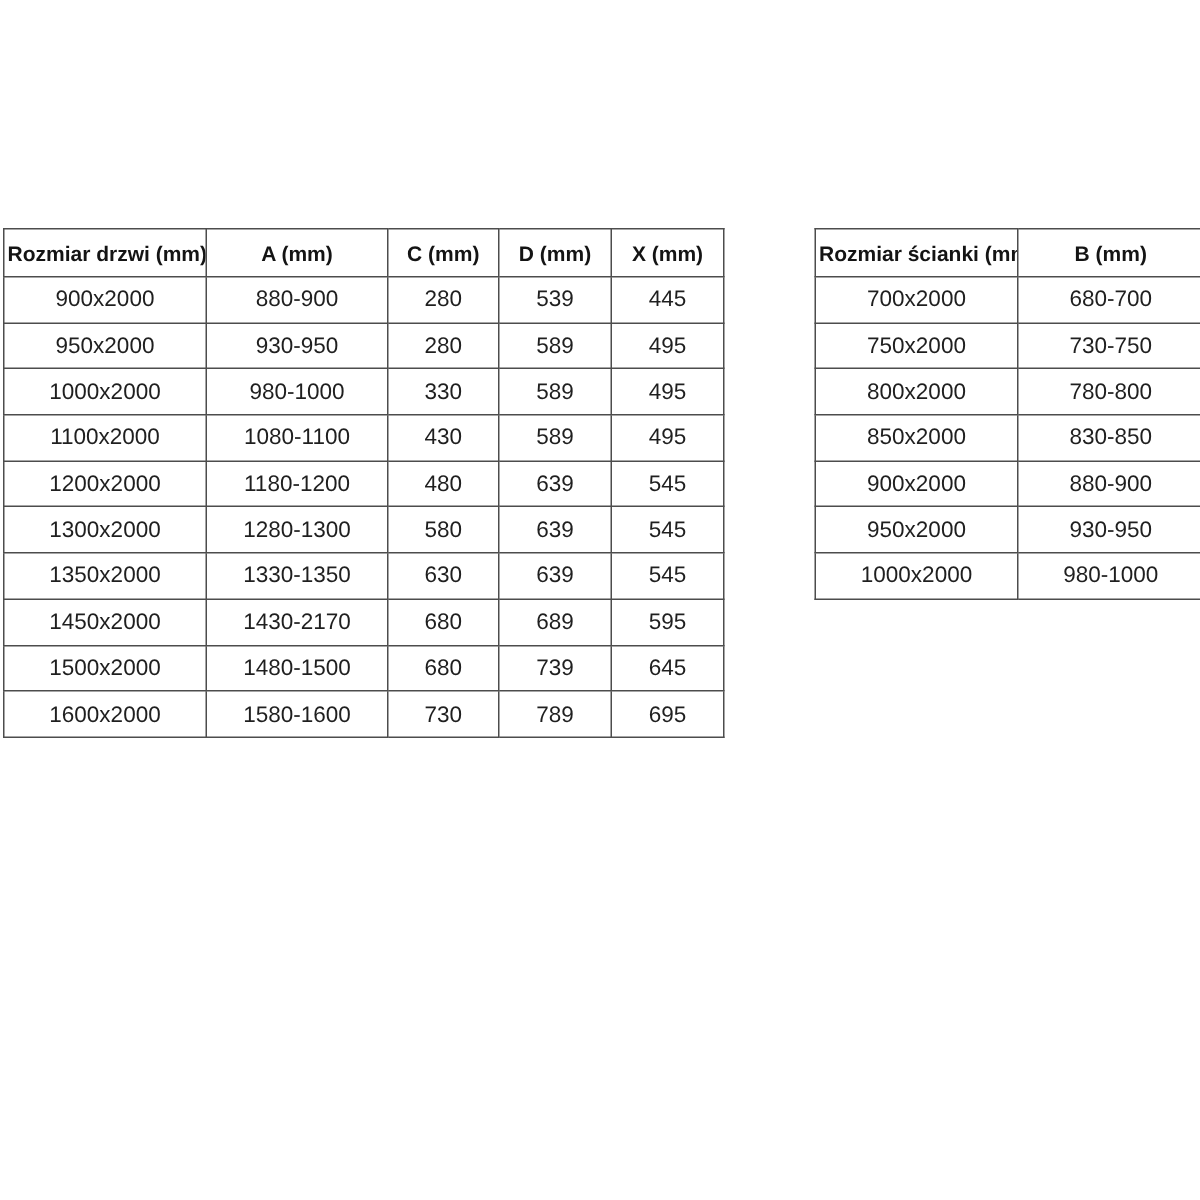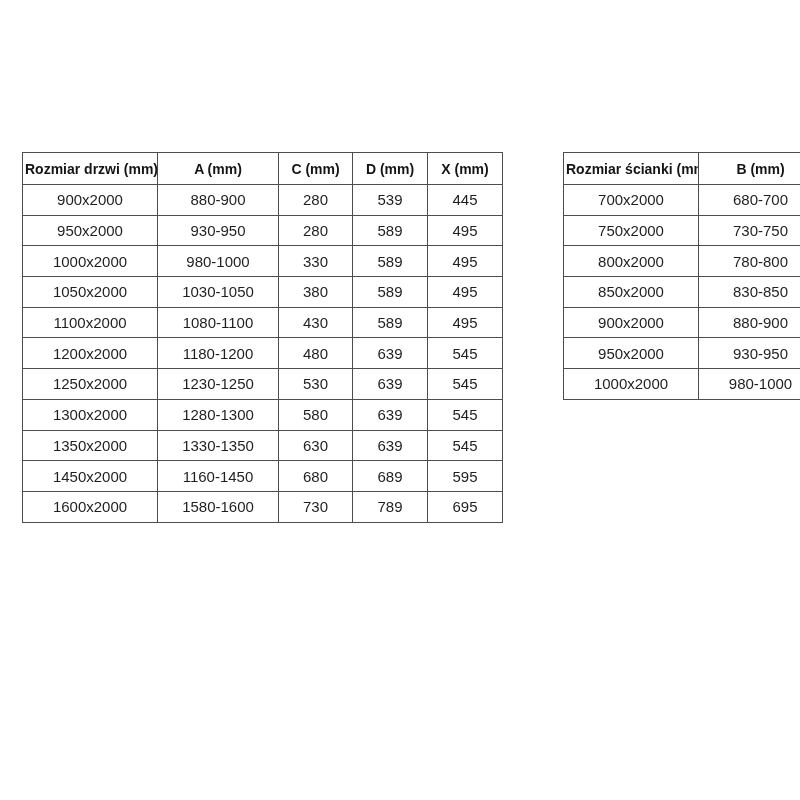--- a/index.html
+++ b/index.html
@@ -14,21 +14,20 @@
     background: #ffffff;
     overflow: hidden;
     font-family: "Liberation Sans", sans-serif;
     color: #1f1f1f;
   }
   table.spec {
     position: absolute;
     border-collapse: collapse;
     table-layout: fixed;
     background: #ffffff;
-    margin-left: 20px;
   }
   table.spec th, table.spec td {
     border: 1px solid #4d4d4d;
     text-align: center;
     vertical-align: middle;
     padding: 0 2px;
     white-space: nowrap;
     overflow: hidden;
   }
   table.spec th {
@@ -99,67 +98,60 @@
           <td>495</td>
         </tr>
         <tr>
           <td>1000x2000</td>
           <td>980-1000</td>
           <td>330</td>
           <td>589</td>
           <td>495</td>
         </tr>
         <tr>
-          <td>1050x2000</td>
-          <td>1030-1050</td>
-          <td>380</td>
-          <td>589</td>
-          <td>495</td>
-        </tr>
-        <tr>
           <td>1100x2000</td>
           <td>1080-1100</td>
           <td>430</td>
           <td>589</td>
           <td>495</td>
         </tr>
         <tr>
           <td>1200x2000</td>
           <td>1180-1200</td>
           <td>480</td>
           <td>639</td>
           <td>545</td>
         </tr>
         <tr>
-          <td>1250x2000</td>
-          <td>1230-1250</td>
-          <td>530</td>
-          <td>639</td>
-          <td>545</td>
-        </tr>
-        <tr>
           <td>1300x2000</td>
           <td>1280-1300</td>
           <td>580</td>
           <td>639</td>
           <td>545</td>
         </tr>
         <tr>
           <td>1350x2000</td>
           <td>1330-1350</td>
           <td>630</td>
           <td>639</td>
           <td>545</td>
         </tr>
         <tr>
           <td>1450x2000</td>
-          <td>1160-1450</td>
+          <td>1430-2170</td>
           <td>680</td>
           <td>689</td>
           <td>595</td>
+        </tr>
+        <tr>
+          <td>1500x2000</td>
+          <td>1480-1500</td>
+          <td>680</td>
+          <td>739</td>
+          <td>645</td>
         </tr>
         <tr>
           <td>1600x2000</td>
           <td>1580-1600</td>
           <td>730</td>
           <td>789</td>
           <td>695</td>
         </tr>
       </tbody>
   </table>

